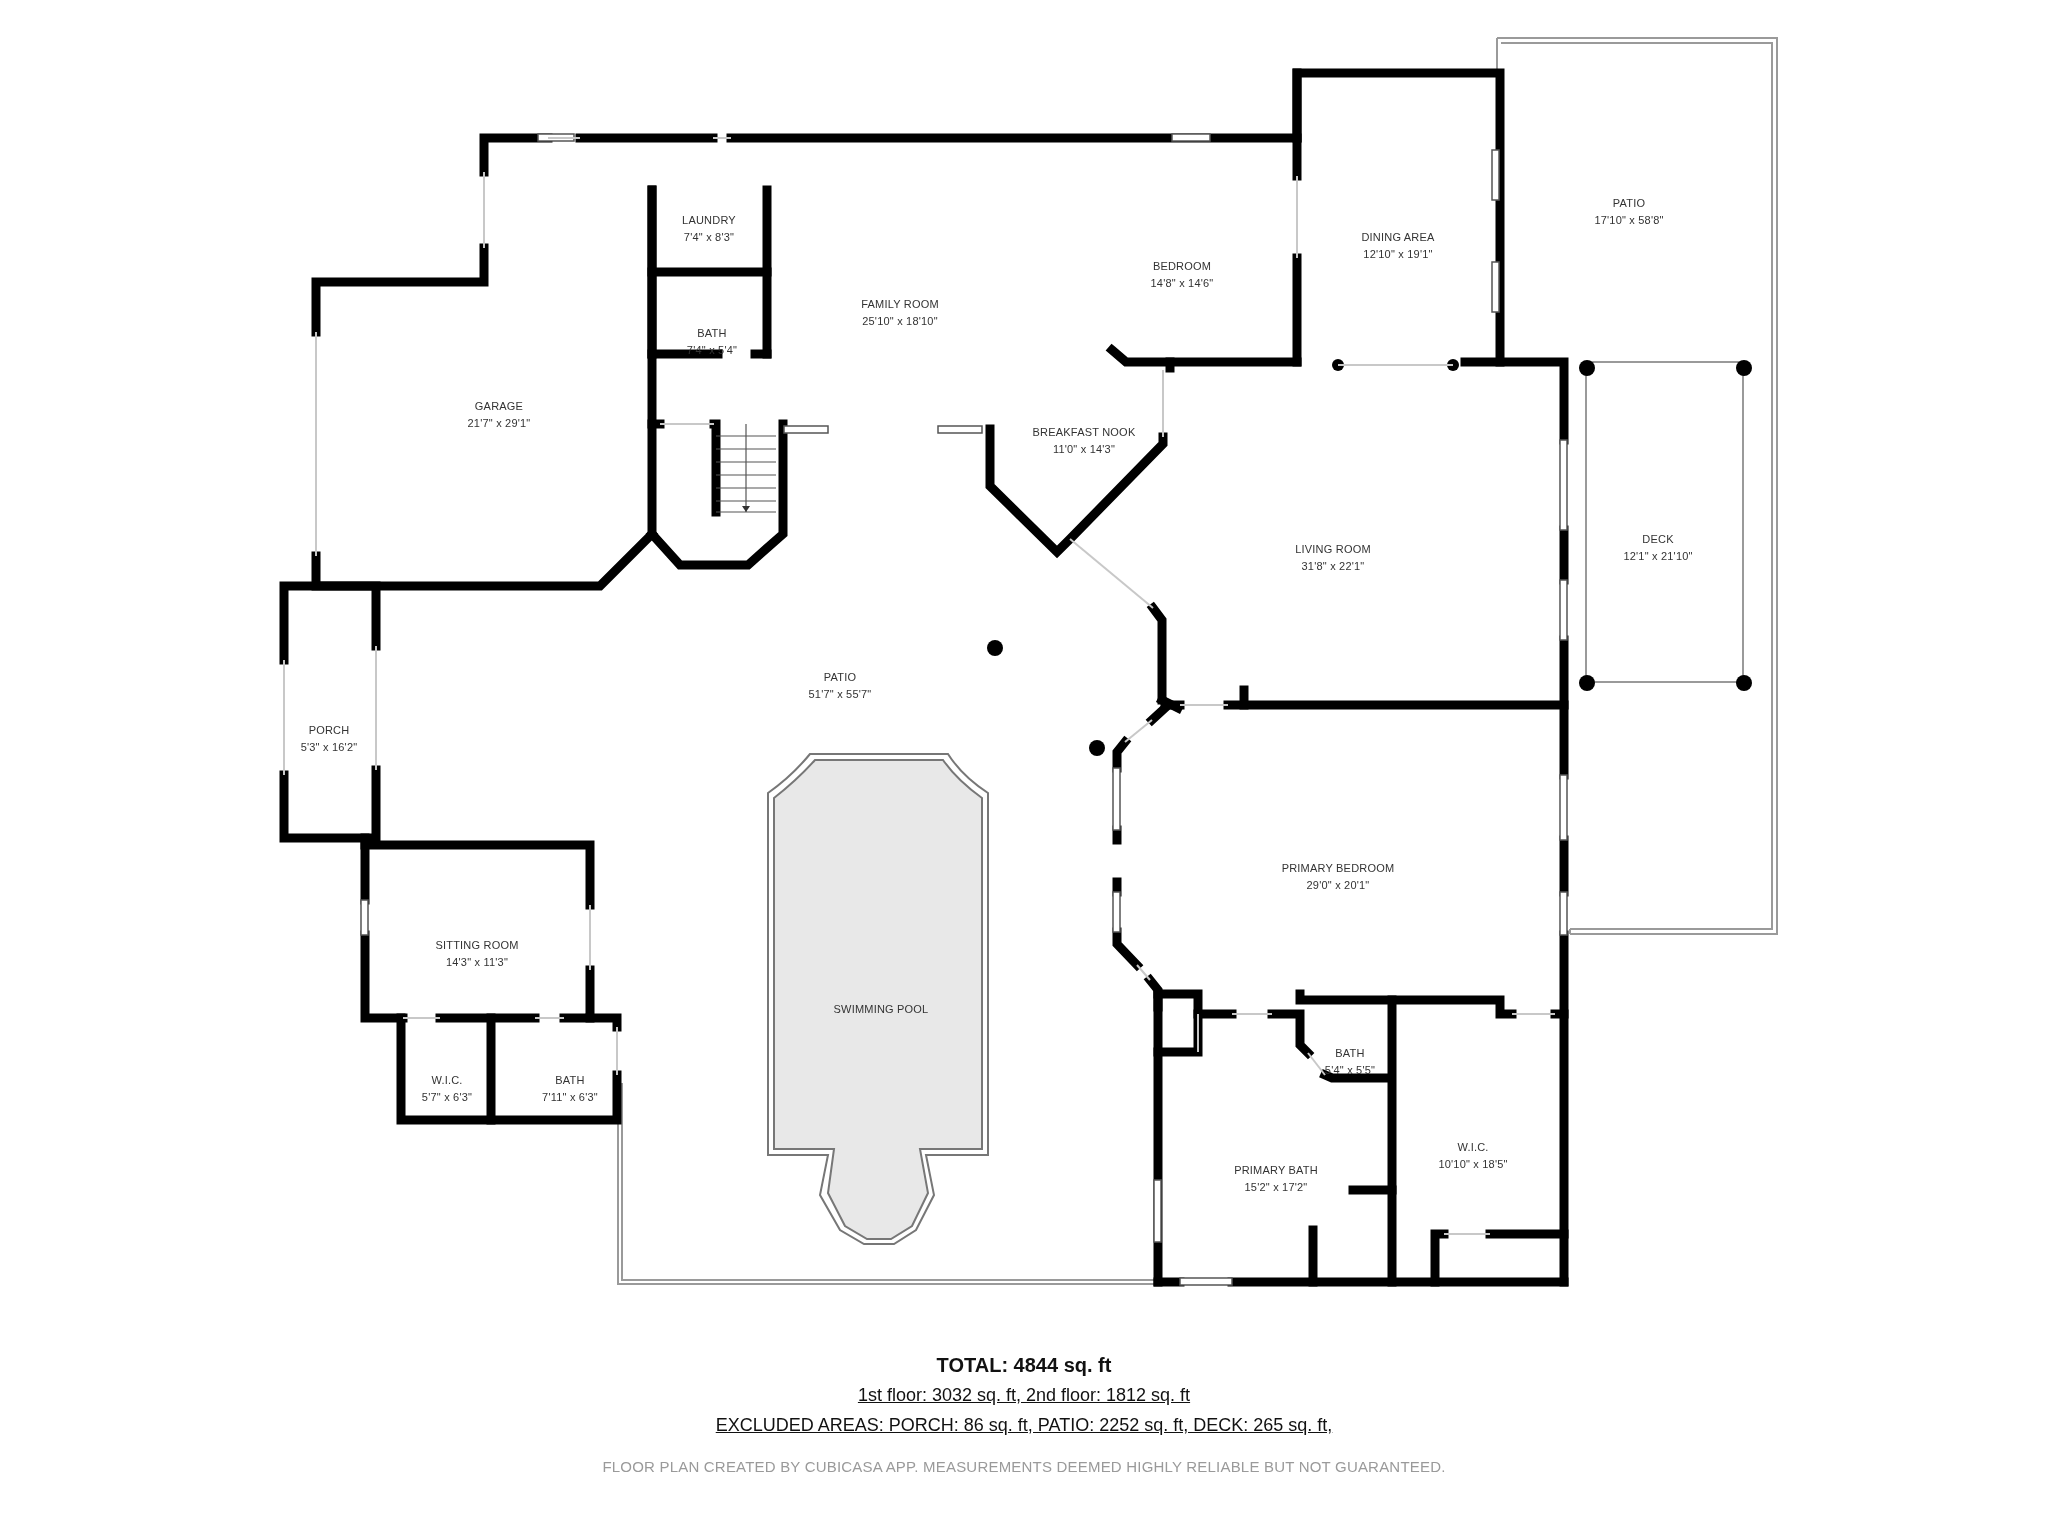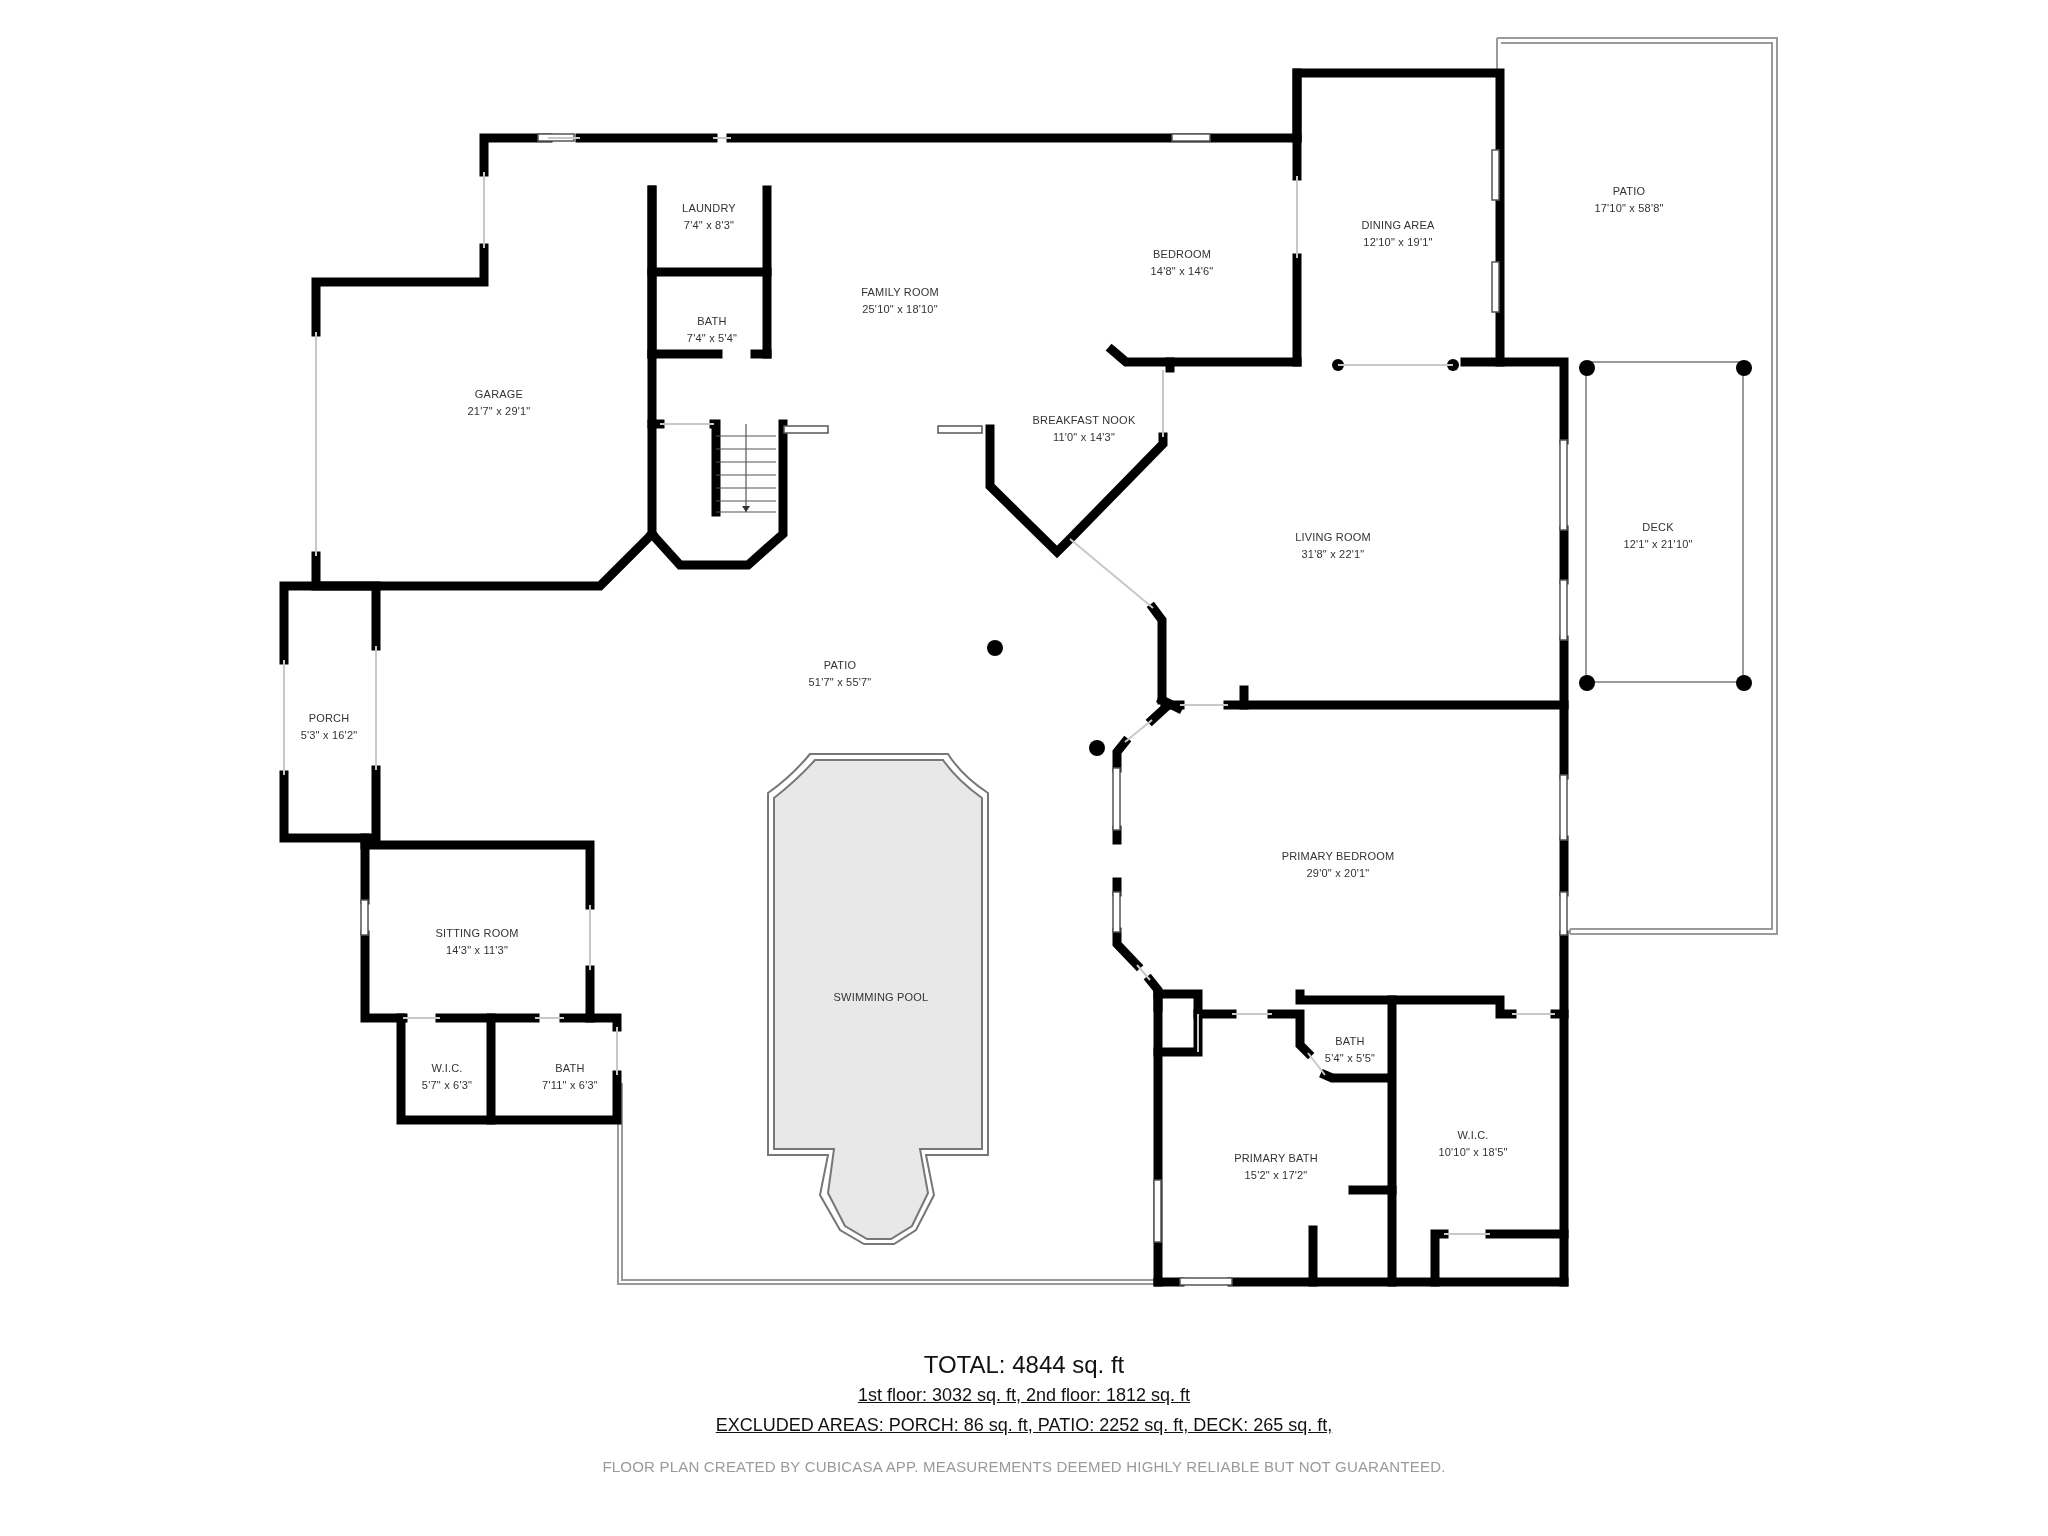--- a/index.html
+++ b/index.html
@@ -9,25 +9,25 @@
   .wall { stroke: #000; stroke-width: 9; fill: none; stroke-linecap: square; stroke-linejoin: miter; }
   .thin { stroke: #9a9a9a; stroke-width: 2; fill: none; }
   .opening { stroke: #c8c8c8; stroke-width: 2; fill: none; }
   .window { fill: #fff; stroke: #555; stroke-width: 1.5; }
   .post { fill: #000; }
   .pool-outer { fill: #fff; stroke: #777; stroke-width: 2; }
   .pool-inner { fill: #e8e8e8; stroke: #777; stroke-width: 2; }
   .stairs line { stroke: #555; stroke-width: 1.2; }
   .room-label { position: absolute; transform: translateX(-50%); text-align: center;
                 color: #333; font-size: 11px; line-height: 17px; white-space: nowrap;
-                letter-spacing: 0.2px; }
+                letter-spacing: 0.2px; margin-top: 12px; }
   .room-label .nm { display: block; }
   .room-label .dm { display: block; }
   #summary { position: absolute; left: 0; width: 2048px; top: 1350px; text-align: center; color: #111; }
-  #summary .total { font-weight: normal; font-size: 24px; line-height: 30px; }
+  #summary .total { font-weight: bold; font-size: 20px; line-height: 30px; }
   #summary .line { font-size: 18px; line-height: 30px; text-decoration: underline; }
   #summary .disclaimer { font-size: 15px; color: #9a9a9a; margin-top: 18px; letter-spacing: 0.2px; }
 </style>
 </head>
 <body>
 
 <svg id="plan" viewBox="0 0 2048 1536" xmlns="http://www.w3.org/2000/svg">
 
   <g>
     <polyline class="thin" points="1497,38 1777,38 1777,934 1570,934"></polyline>

